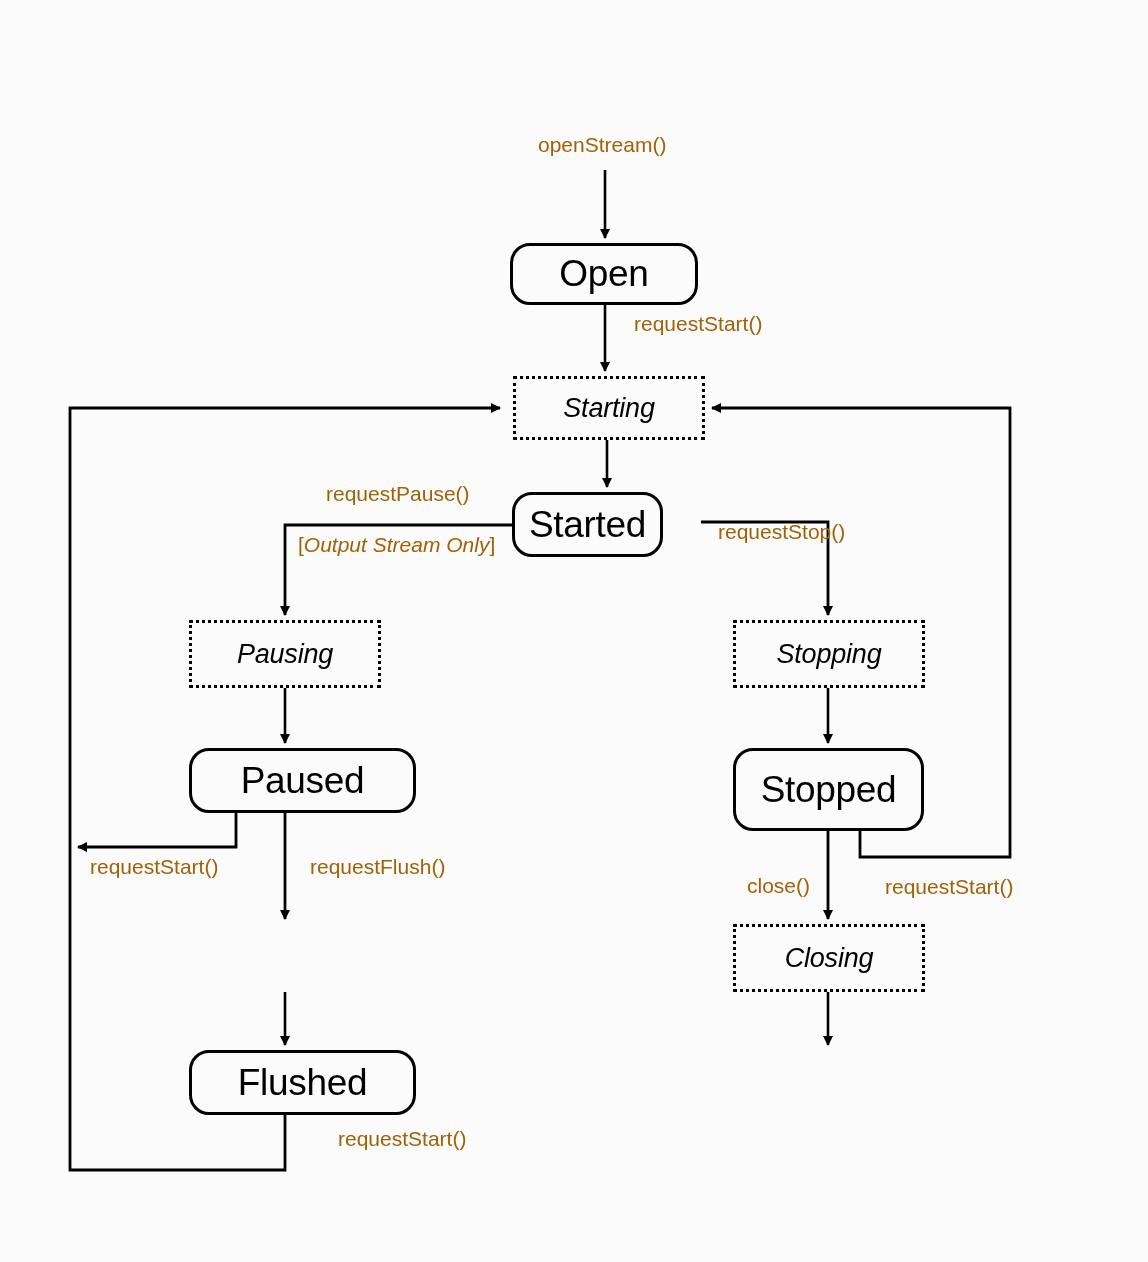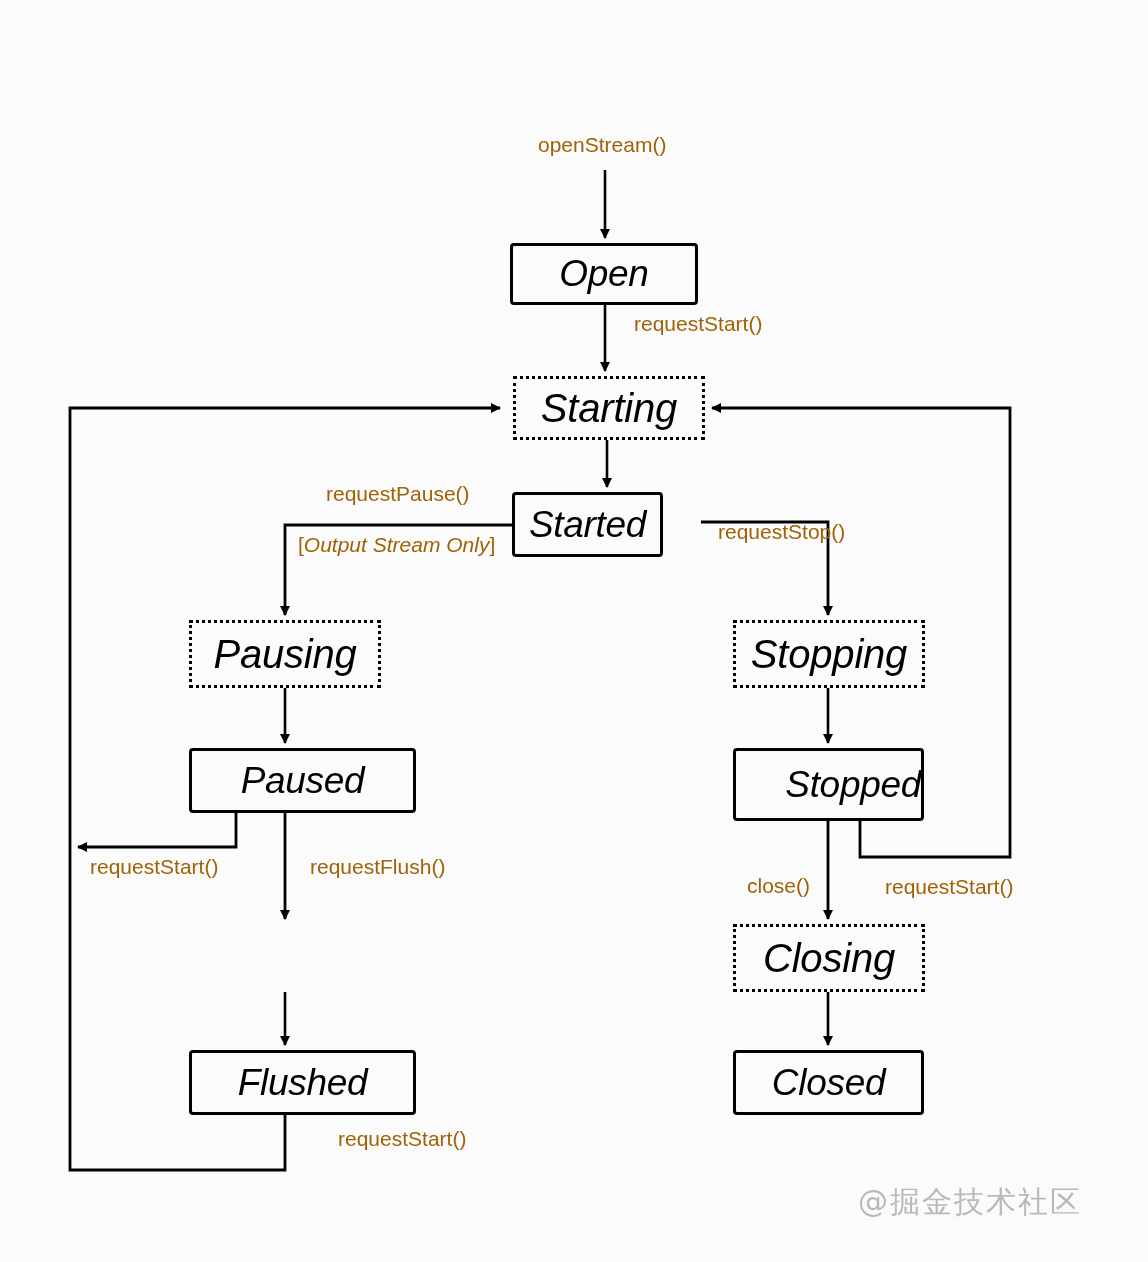--- a/index.html
+++ b/index.html
@@ -31,29 +31,28 @@
     display: flex;
     align-items: center;
     justify-content: center;
     background: #fbfbfb;
     color: #000000;
     text-align: center;
     white-space: nowrap;
   }
   .state.solid {
     border: 3px solid #000000;
-    border-radius: 4px;
+    border-radius: 20px;
     font-size: 37px;
     letter-spacing: -0.3px;
-    font-style: italic;
   }
   .state.dotted {
     border: 3px dotted #000000;
     border-radius: 0;
-    font-size: 40px;
+    font-size: 27px;
     font-style: italic;
     letter-spacing: -0.2px;
   }
   .edge-label {
     position: absolute;
     font-size: 21px;
     color: #a16207;
     white-space: nowrap;
     background: transparent;
   }
@@ -163,31 +162,28 @@
 
 
   <div class="state solid" style="left:189px; top:1050px; width:227px; height:65px;">
     <span>Flushed</span>
   </div>
 
   <div class="state dotted" style="left:733px; top:620px; width:192px; height:68px;">
     <span>Stopping</span>
   </div>
 
-  <div class="state solid" style="left:733px; top:748px; width:191px; height:73px;justify-content:flex-end;">
+  <div class="state solid" style="left:733px; top:748px; width:191px; height:83px;">
     <span>Stopped</span>
   </div>
 
   <div class="state dotted" style="left:733px; top:924px; width:192px; height:68px;">
     <span>Closing</span>
   </div>
 
-  <div class="state solid" style="left:733px; top:1050px; width:191px; height:65px;">
-    <span>Closed</span>
-  </div>
 
   <div class="edge-label" style="left:538px; top:133px;">openStream()</div>
 
   <div class="edge-label" style="left:634px; top:312px;">requestStart()</div>
 
   <div class="edge-label" style="left:326px; top:482px;">requestPause()</div>
 
   <div class="edge-label italic-guard" style="left:298px; top:533px;">
     <span>[</span><i>Output Stream Only</i><span>]</span>
   </div>
@@ -197,15 +193,14 @@
   <div class="edge-label" style="left:90px; top:855px;">requestStart()</div>
 
   <div class="edge-label" style="left:310px; top:855px;">requestFlush()</div>
 
   <div class="edge-label" style="left:338px; top:1127px;">requestStart()</div>
 
   <div class="edge-label" style="left:747px; top:874px;">close()</div>
 
   <div class="edge-label" style="left:885px; top:875px;">requestStart()</div>
 
-  <div class="watermark" style="left:858px; top:1182px;">@掘金技术社区</div>
 
 </div>
 
 </body></html>

